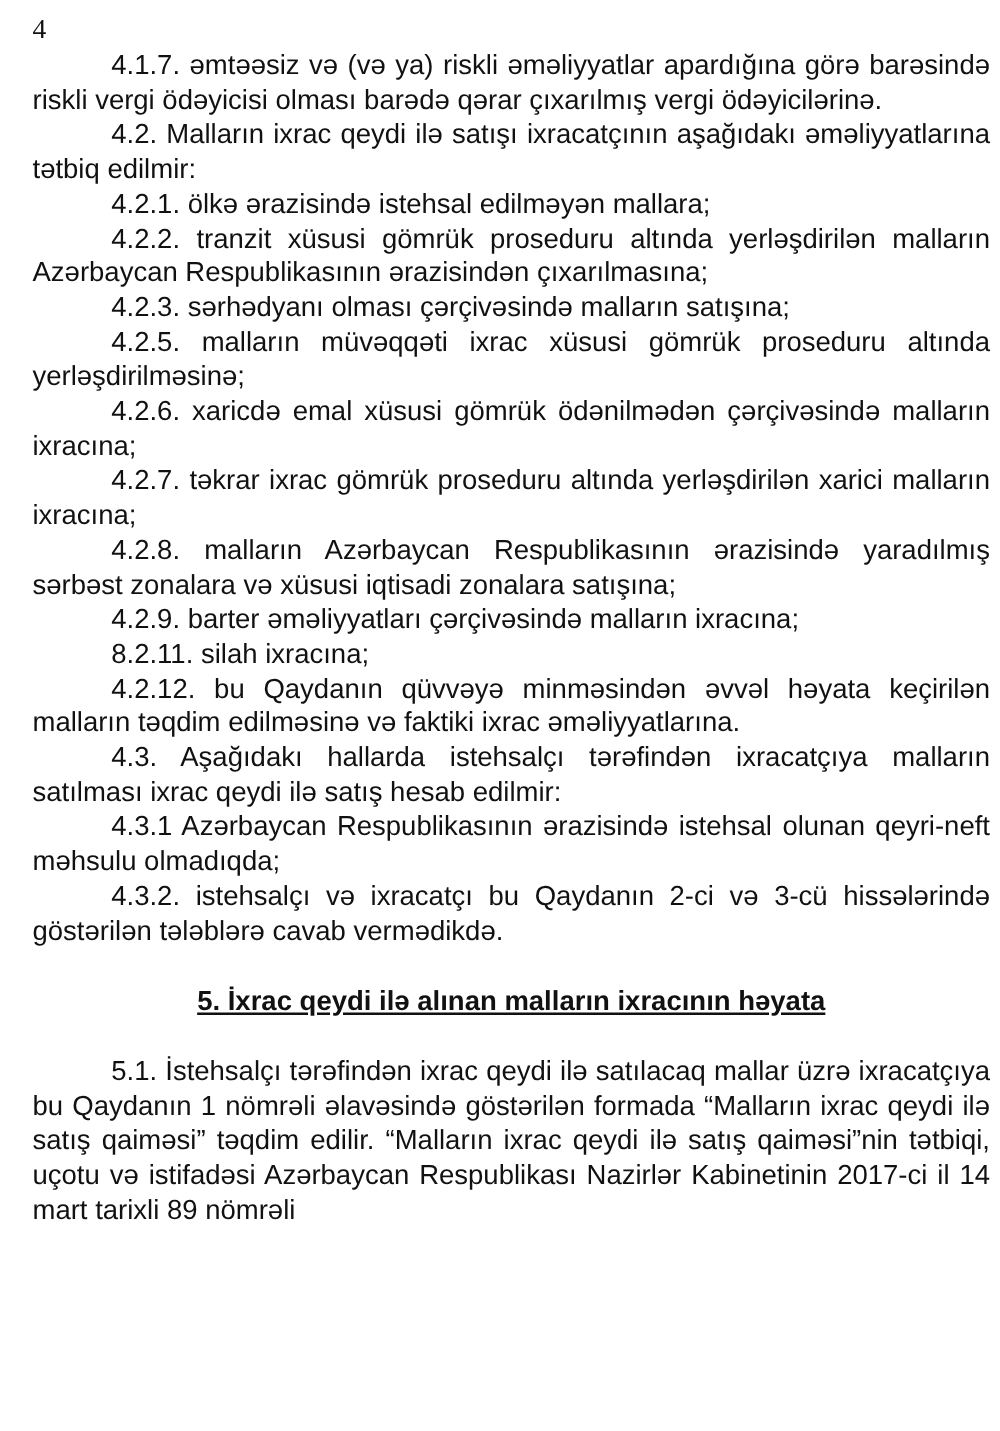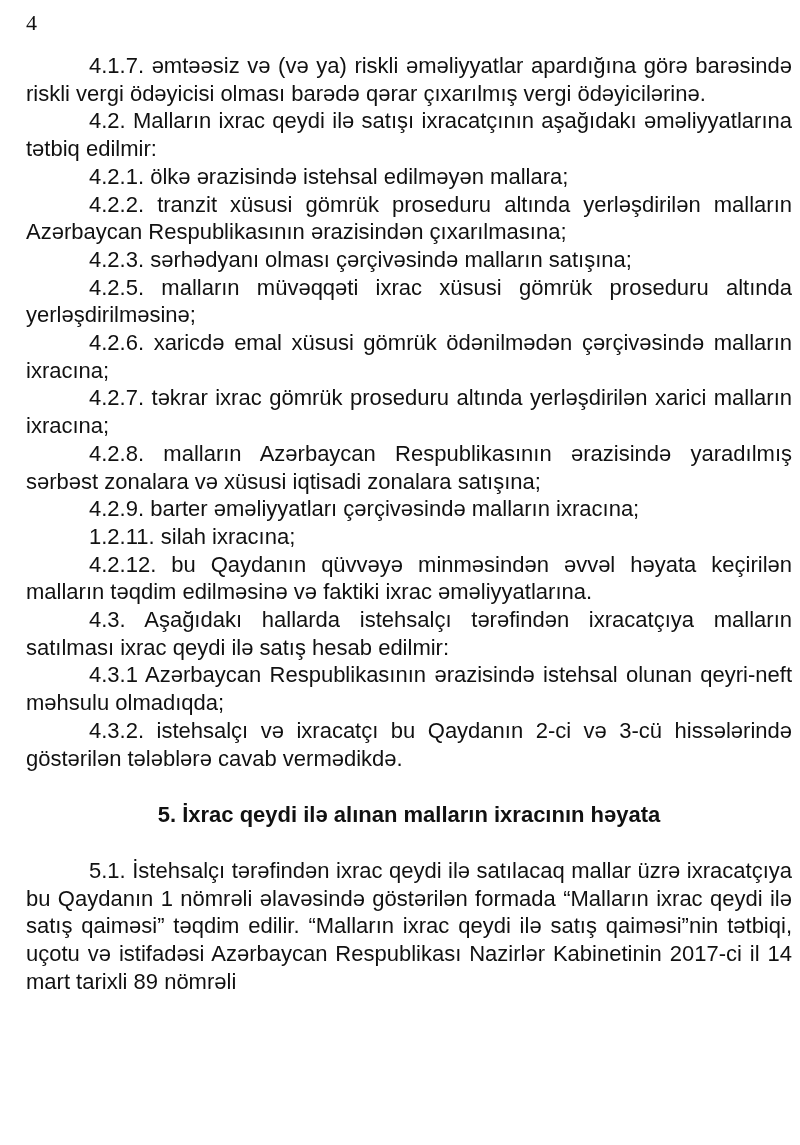--- a/index.html
+++ b/index.html
@@ -21,38 +21,39 @@
     position: absolute;
     top: 11px;
     left: 26px;
     font-family: "Liberation Serif", "DejaVu Serif", serif;
     font-size: 22px;
     line-height: 24px;
     color: #111111;
   }
   .content {
     position: absolute;
-    top: 52px;
+    top: 38px;
     left: 26px;
     width: 766px;
     font-size: 22px;
     line-height: 27.7px;
     text-align: justify;
   }
   .content p {
     margin: 0;
     padding: 0;
     text-indent: 63px;
   }
   .section-heading {
     margin: 29px 0 28px 0;
     font-weight: bold;
     text-align: center;
     font-size: 22px;
     line-height: 27.7px;
+    text-decoration: underline;
   }
   .section-heading span {
     display: block;
   }
 </style>
 </head>
 <body>
 
 <div class="page">
 
@@ -63,21 +64,21 @@
     <p>4.1.7. əmtəəsiz və (və ya) riskli əməliyyatlar apardığına görə barəsində riskli vergi ödəyicisi olması barədə qərar çıxarılmış vergi ödəyicilərinə.</p>
     <p>4.2. Malların ixrac qeydi ilə satışı ixracatçının aşağıdakı əməliyyatlarına tətbiq edilmir:</p>
     <p>4.2.1. ölkə ərazisində istehsal edilməyən mallara;</p>
     <p>4.2.2. tranzit xüsusi gömrük proseduru altında yerləşdirilən malların Azərbaycan Respublikasının ərazisindən çıxarılmasına;</p>
     <p>4.2.3. sərhədyanı olması çərçivəsində malların satışına;</p>
     <p>4.2.5. malların müvəqqəti ixrac xüsusi gömrük proseduru altında yerləşdirilməsinə;</p>
     <p>4.2.6. xaricdə emal xüsusi gömrük ödənilmədən çərçivəsində malların ixracına;</p>
     <p>4.2.7. təkrar ixrac gömrük proseduru altında yerləşdirilən xarici malların ixracına;</p>
     <p>4.2.8. malların Azərbaycan Respublikasının ərazisində yaradılmış sərbəst zonalara və xüsusi iqtisadi zonalara satışına;</p>
     <p>4.2.9. barter əməliyyatları çərçivəsində malların ixracına;</p>
-    <p>1.2.11. silah ixracına;</p>
+    <p>8.2.11. silah ixracına;</p>
     <p>4.2.12. bu Qaydanın qüvvəyə minməsindən əvvəl həyata keçirilən malların təqdim edilməsinə və faktiki ixrac əməliyyatlarına.</p>
     <p>4.3. Aşağıdakı hallarda istehsalçı tərəfindən ixracatçıya malların satılması ixrac qeydi ilə satış hesab edilmir:</p>
     <p>4.3.1 Azərbaycan Respublikasının ərazisində istehsal olunan qeyri-neft məhsulu olmadıqda;</p>
     <p>4.3.2. istehsalçı və ixracatçı bu Qaydanın 2-ci və 3-cü hissələrində göstərilən tələblərə cavab vermədikdə.</p>
 
     <div class="section-heading">
       <span>5. İxrac qeydi ilə alınan malların ixracının həyata</span>
     </div>
 
     <p>5.1. İstehsalçı tərəfindən ixrac qeydi ilə satılacaq mallar üzrə ixracatçıya bu Qaydanın 1 nömrəli əlavəsində göstərilən formada “Malların ixrac qeydi ilə satış qaiməsi” təqdim edilir. “Malların ixrac qeydi ilə satış qaiməsi”nin tətbiqi, uçotu və istifadəsi Azərbaycan Respublikası Nazirlər Kabinetinin 2017-ci il 14 mart tarixli  89 nömrəli</p>

